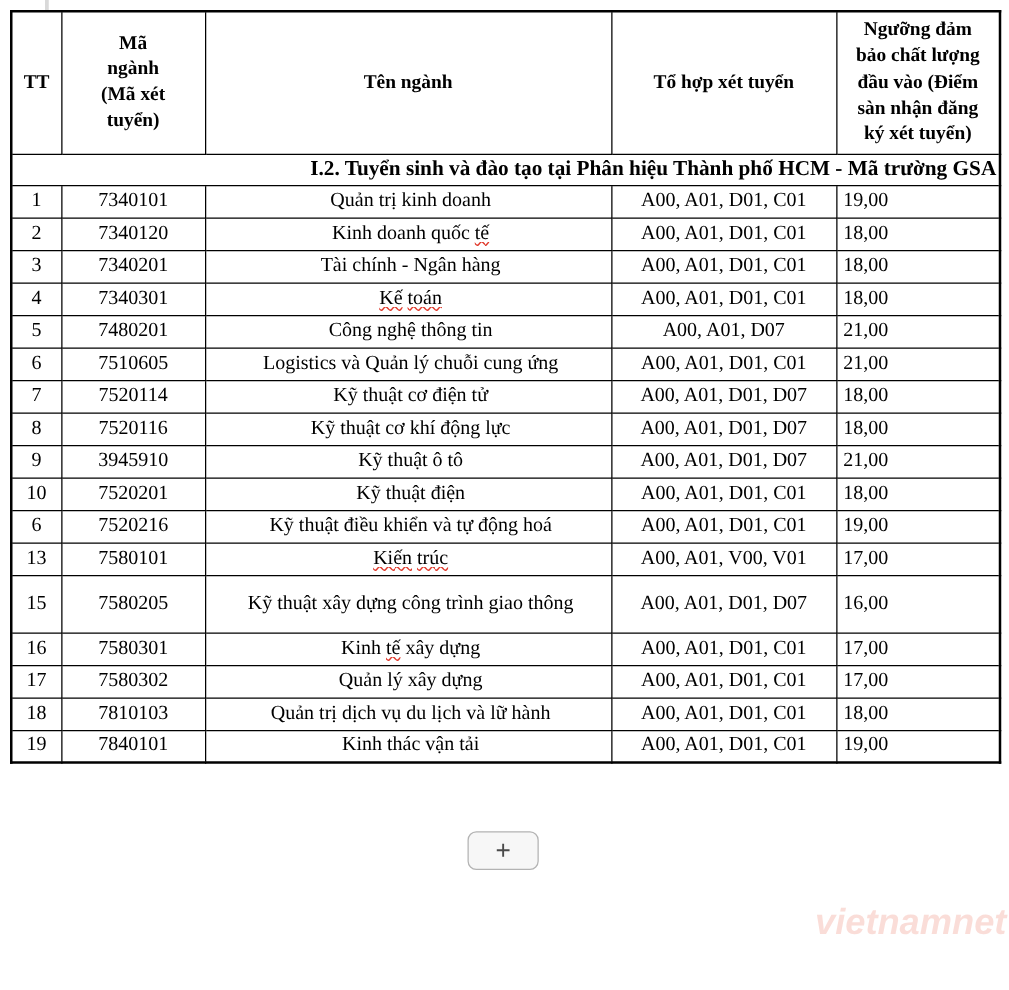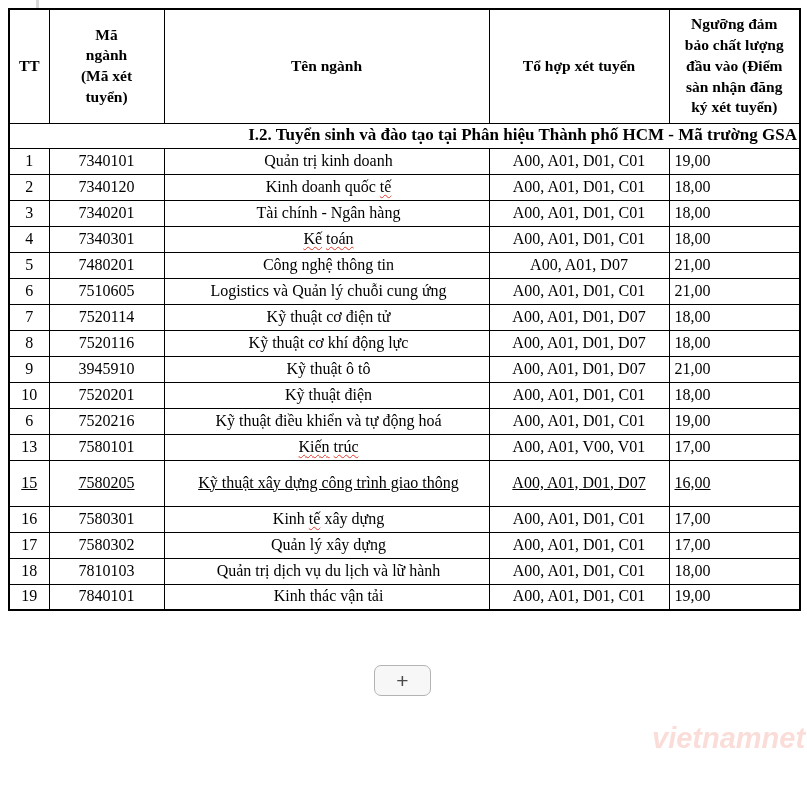--- a/index.html
+++ b/index.html
@@ -16,21 +16,21 @@
   }
   table.main th, table.main td { border:1px solid #000; overflow:hidden; }
   thead th {
     font-weight:bold; font-size:15.5px; text-align:center; vertical-align:middle;
     padding:2px 3px; line-height:1.34; white-space:pre-line; height:114px;
   }
   tr.section-row td {
     font-weight:bold; font-size:17px; text-align:right; padding:1px 2px 1px 4px; height:25px;
   }
   tr.data { height:26px; }
-  tr.data.tall { height:46px;text-decoration:underline; }
+  tr.data.tall { height:46px; }
   td { font-size:16px; padding:1px 5px; vertical-align:middle; line-height:1.18; }
   .c-tt    { text-align:center; }
   .c-code  { text-align:center; }
   .c-name  { text-align:center; padding-left:9px; }
   .c-combo { text-align:center;margin-left:31px; }
   .c-score { text-align:left; }
 
   .sq {
     text-decoration-line: underline;
     text-decoration-style: wavy;

